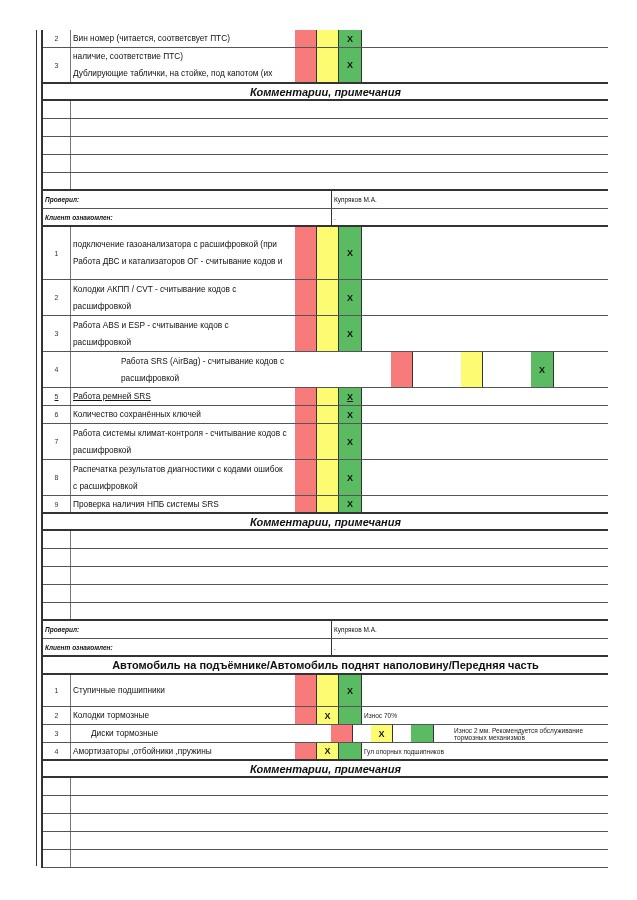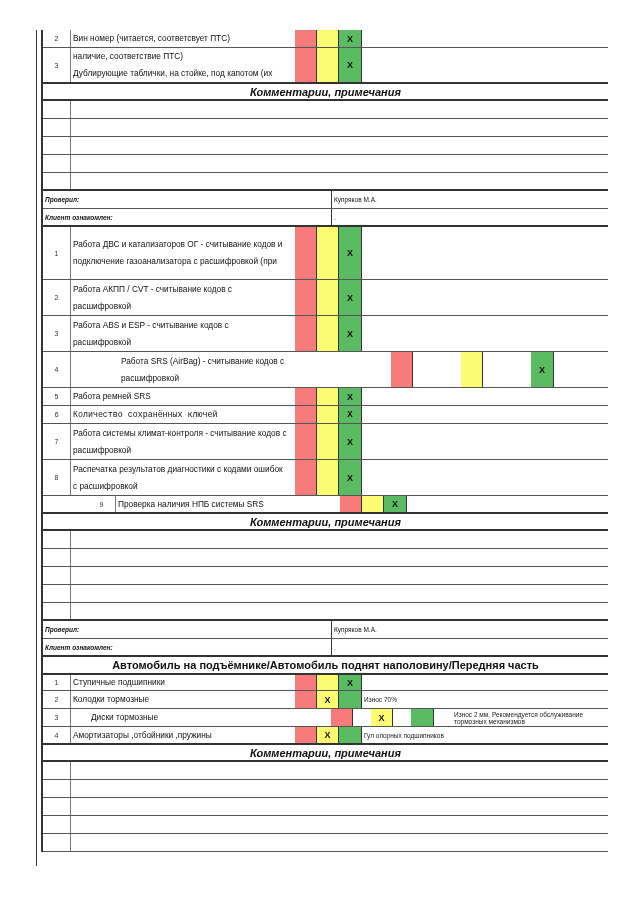--- a/index.html
+++ b/index.html
@@ -79,34 +79,34 @@
       <div class="label">Проверил:</div>
       <div class="val">Купряков М.А.</div>
     </div>
     <div class="row sign thick" style="height: 18px;">
       <div class="label">Клиент ознакомлен:</div>
       <div class="val">.</div>
     </div>
     <div class="row" style="height: 53px;">
       <div class="num">1</div>
       <div class="desc">
+        <span>подключение газоанализатора с расшифровкой (при</span>
         <span>Работа ДВС и катализаторов ОГ - считывание кодов и</span>
-        <span>подключение газоанализатора с расшифровкой (при</span>
       </div>
       <div class="c red"></div>
       <div class="c yellow"></div>
       <div class="c green">
         <span>X</span>
       </div>
       <div class="cmt"></div>
     </div>
     <div class="row" style="height: 36px;">
       <div class="num">2</div>
       <div class="desc">
-        <span>Работа АКПП / CVT - считывание кодов с</span>
+        <span>Колодки АКПП / CVT - считывание кодов с</span>
         <span>расшифровкой</span>
       </div>
       <div class="c red"></div>
       <div class="c yellow"></div>
       <div class="c green">
         <span>X</span>
       </div>
       <div class="cmt"></div>
     </div>
     <div class="row" style="height: 36px;">
@@ -128,33 +128,33 @@
         <span>Работа SRS (AirBag) - считывание кодов с</span>
         <span>расшифровкой</span>
       </div>
       <div class="c red"></div>
       <div class="c yellow"></div>
       <div class="c green">
         <span>X</span>
       </div>
       <div class="cmt"></div>
     </div>
+    <div class="row" style="height: 18px; text-decoration: underline;">
+      <div class="num">5</div>
+      <div class="desc">
+        <span>Работа ремней SRS</span>
+      </div>
+      <div class="c red"></div>
+      <div class="c yellow"></div>
+      <div class="c green">
+        <span>X</span>
+      </div>
+      <div class="cmt"></div>
+    </div>
     <div class="row" style="height: 18px;">
-      <div class="num">5</div>
-      <div class="desc">
-        <span>Работа ремней SRS</span>
-      </div>
-      <div class="c red"></div>
-      <div class="c yellow"></div>
-      <div class="c green">
-        <span>X</span>
-      </div>
-      <div class="cmt"></div>
-    </div>
-    <div class="row" style="height: 18px; font-family: Liberation Mono, monospace;">
       <div class="num">6</div>
       <div class="desc">
         <span>Количество сохранённых ключей</span>
       </div>
       <div class="c red"></div>
       <div class="c yellow"></div>
       <div class="c green">
         <span>X</span>
       </div>
       <div class="cmt"></div>
@@ -178,21 +178,21 @@
         <span>Распечатка результатов диагностики с кодами ошибок</span>
         <span>с расшифровкой</span>
       </div>
       <div class="c red"></div>
       <div class="c yellow"></div>
       <div class="c green">
         <span>X</span>
       </div>
       <div class="cmt"></div>
     </div>
-    <div class="row thick" style="height: 18px; padding-left: 45px;">
+    <div class="row thick" style="height: 18px;">
       <div class="num">9</div>
       <div class="desc">
         <span>Проверка наличия НПБ системы SRS</span>
       </div>
       <div class="c red"></div>
       <div class="c yellow"></div>
       <div class="c green">
         <span>X</span>
       </div>
       <div class="cmt"></div>
@@ -220,21 +220,21 @@
     </div>
     <div class="row sign" style="height: 18px;">
       <div class="label">Проверил:</div>
       <div class="val">Купряков М.А.</div>
     </div>
     <div class="row sign thick" style="height: 18px;">
       <div class="label">Клиент ознакомлен:</div>
       <div class="val">.</div>
     </div>
     <div class="row thick hdr" style="height: 18px; display: flex;">Автомобиль на подъёмнике/Автомобиль поднят наполовину/Передняя часть</div>
-    <div class="row" style="height: 16px;">
+    <div class="row" style="height: 32px;">
       <div class="num">1</div>
       <div class="desc">
         <span>Ступичные подшипники</span>
       </div>
       <div class="c red"></div>
       <div class="c yellow"></div>
       <div class="c green">
         <span>X</span>
       </div>
       <div class="cmt"></div>

